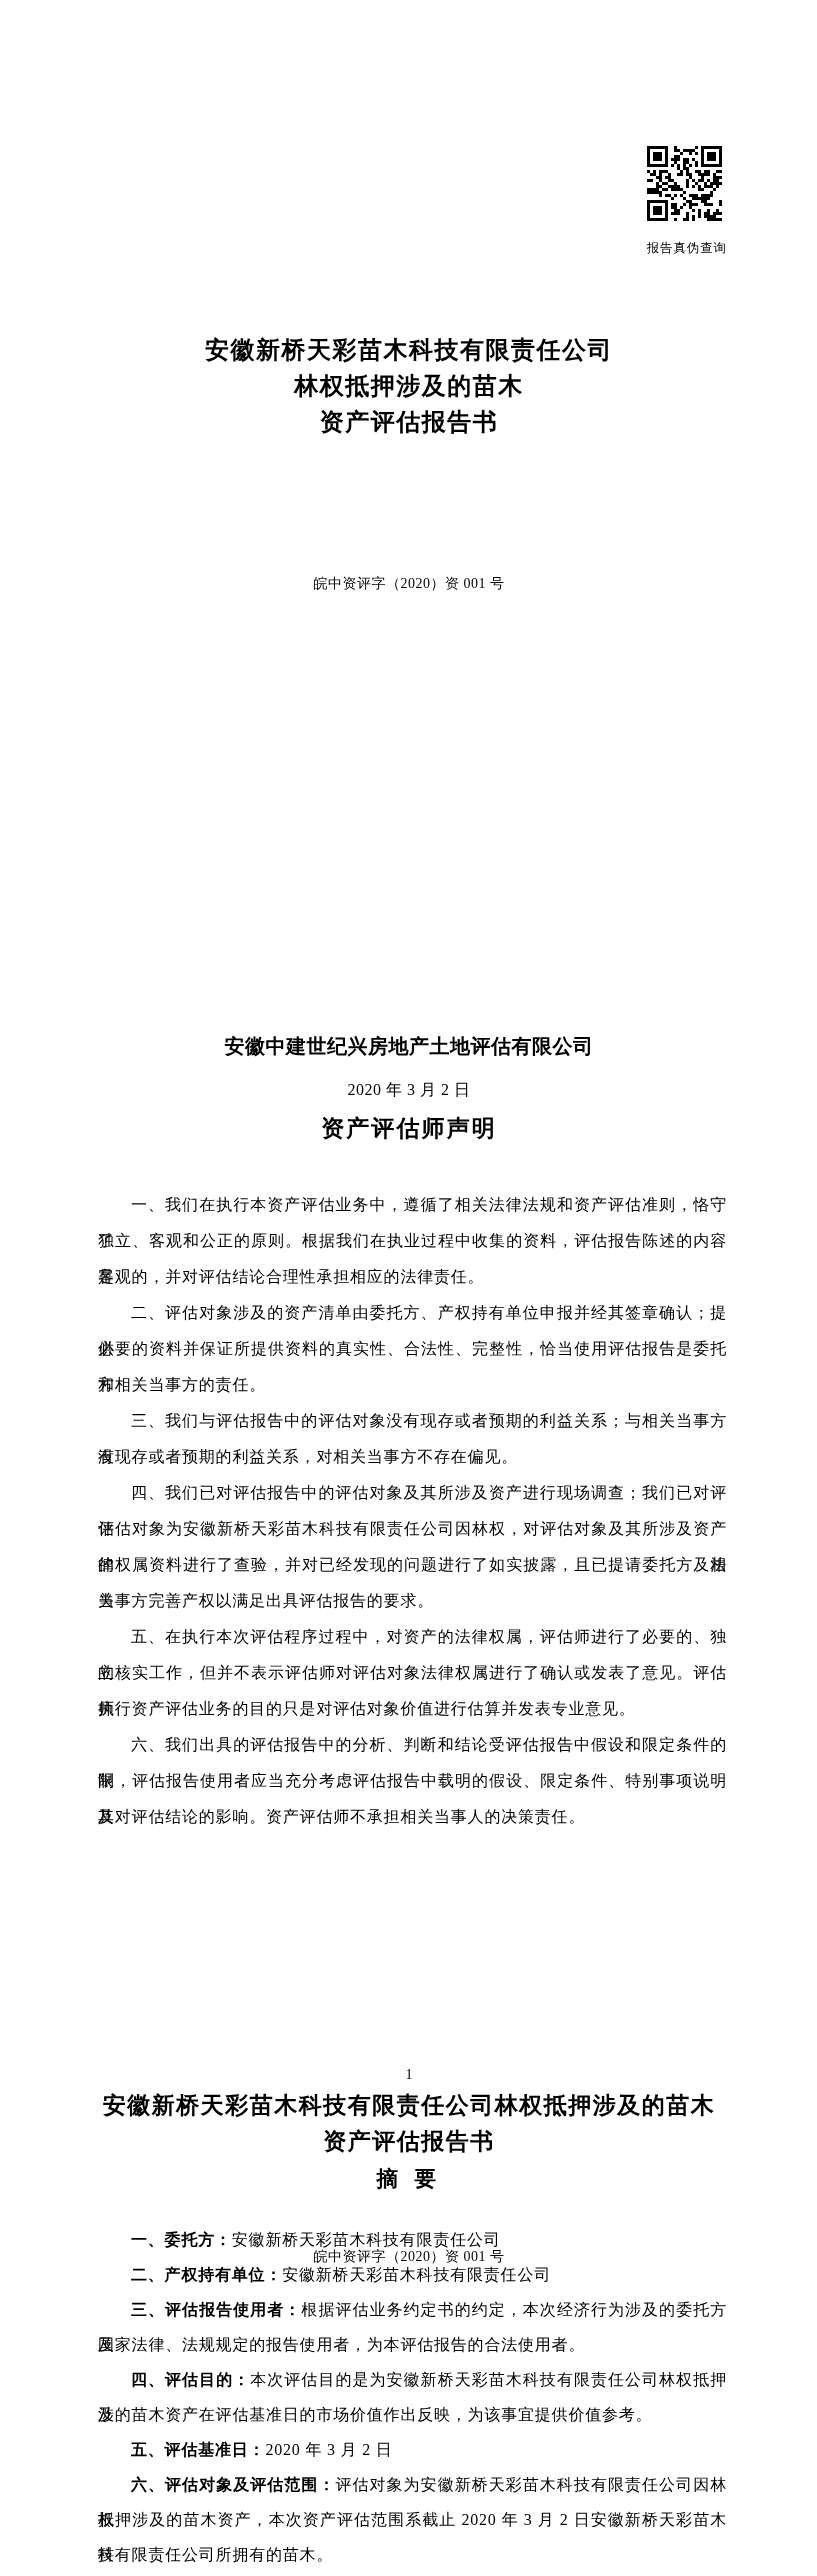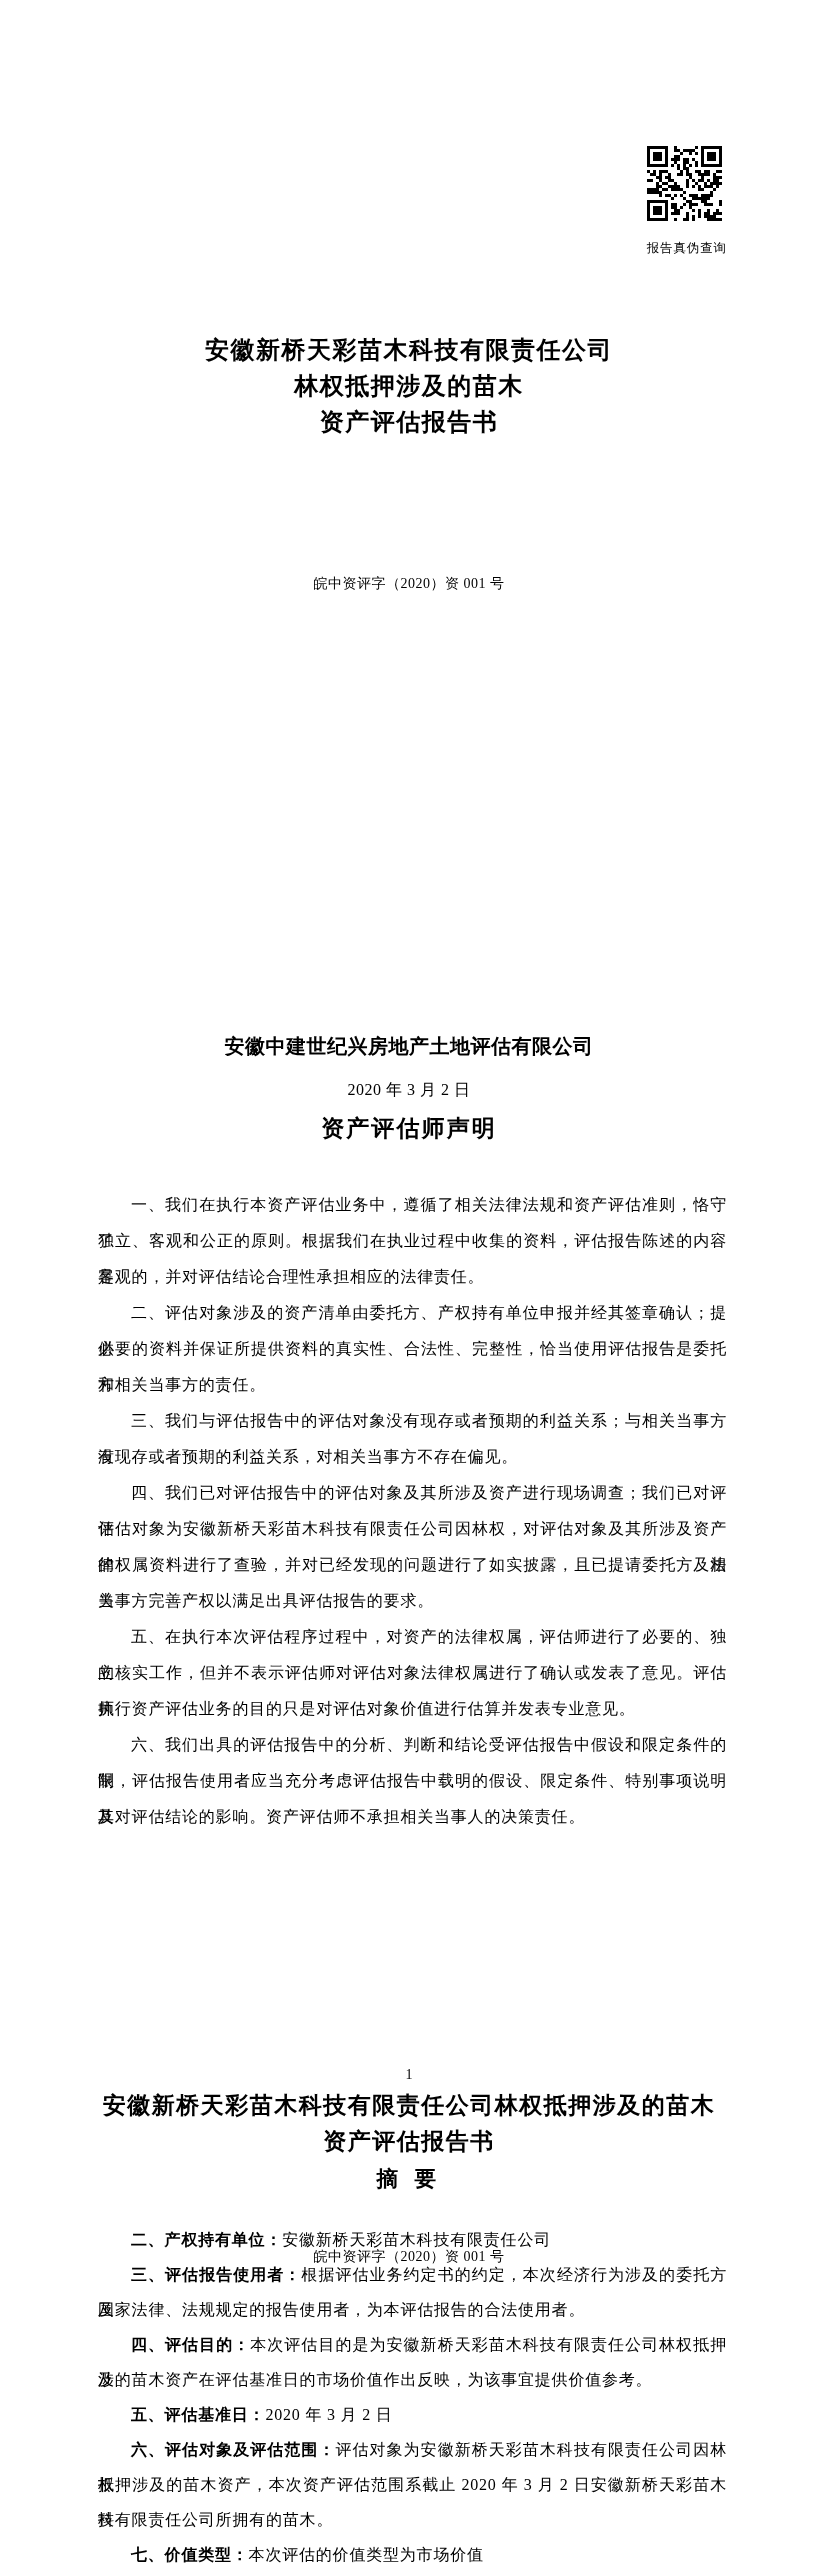--- a/index.html
+++ b/index.html
@@ -276,20 +276,21 @@
   <div class="abs center pagenum" style="top:2067px;">1</div>
 
   <div class="abs center hei doc-title" style="top:2087px;font-size:23px;">
     <div>安徽新桥天彩苗木科技有限责任公司林权抵押涉及的苗木</div>
     <div>资产评估报告书</div>
   </div>
   <div class="abs center hei abstract-head" style="top:2164px;">摘 要</div>
   <div class="abs center report-no" style="top:2206px;">皖中资评字（2020）资 001 号</div>
 
   <div class="textblock p2" style="top:2222px;">
+    <div class="bline ind"><span class="lbl">一、委托方：</span><span>安徽新桥天彩苗木科技有限责任公司</span></div>
     <div class="bline ind"><span class="lbl">二、产权持有单位：</span><span>安徽新桥天彩苗木科技有限责任公司</span></div>
     <div class="bline j ind"><span class="lbl">三、评估报告使用者：</span><span>根据评估业务约定书的约定，本次经济行为涉及的委托方及</span></div>
     <div class="bline"><span>国家法律、法规规定的报告使用者，为本评估报告的合法使用者。</span></div>
     <div class="bline j ind"><span class="lbl">四、评估目的：</span><span>本次评估目的是为安徽新桥天彩苗木科技有限责任公司林权抵押涉</span></div>
     <div class="bline"><span>及的苗木资产在评估基准日的市场价值作出反映，为该事宜提供价值参考。</span></div>
     <div class="bline ind"><span class="lbl">五、评估基准日：</span><span>2020 年 3 月 2 日</span></div>
     <div class="bline j ind"><span class="lbl">六、评估对象及评估范围：</span><span>评估对象为安徽新桥天彩苗木科技有限责任公司因林权</span></div>
     <div class="bline j"><span>抵押涉及的苗木资产，本次资产评估范围系截止 2020 年 3 月 2 日安徽新桥天彩苗木科</span></div>
     <div class="bline"><span>技有限责任公司所拥有的苗木。</span></div>
     <div class="bline ind"><span class="lbl">七、价值类型：</span><span>本次评估的价值类型为市场价值</span></div>

